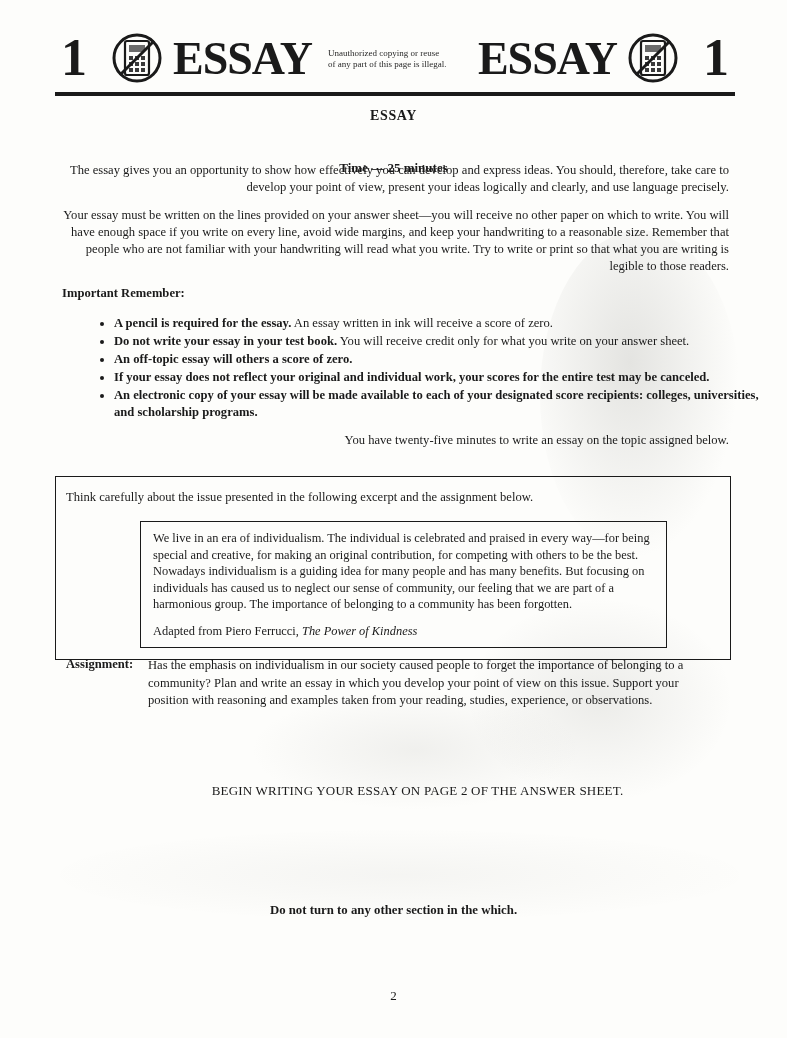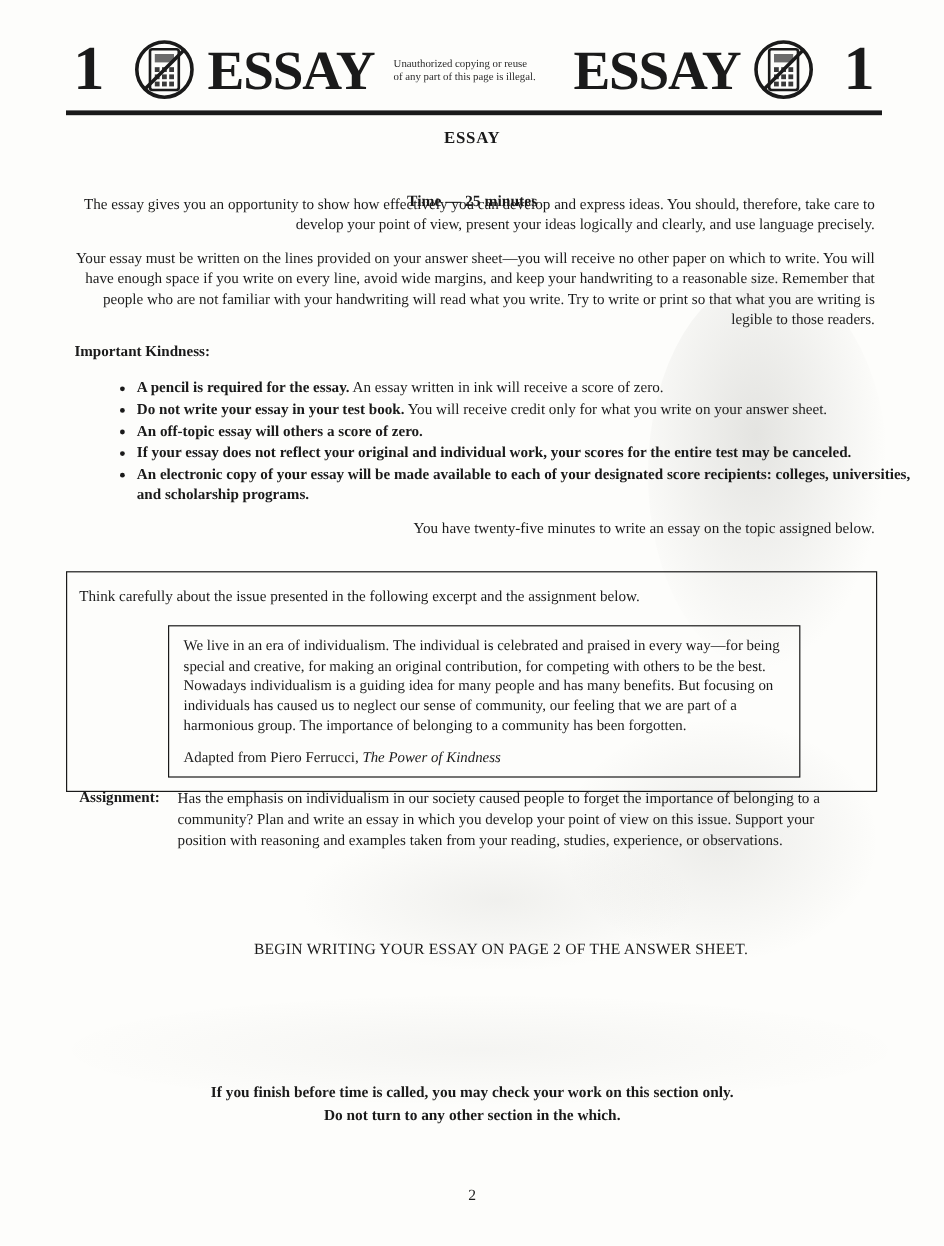--- a/index.html
+++ b/index.html
@@ -301,21 +301,21 @@
     <div class="big-num num-right">1</div>
   </div>
   <div class="hdr-rule"></div>
 
   <div class="doc-title">ESSAY</div>
   <div class="doc-sub">Time — 25 minutes</div>
 
   <div class="para p1">The essay gives you an opportunity to show how effectively you can develop and express ideas. You should, therefore, take care to develop your point of view, present your ideas logically and clearly, and use language precisely.</div>
   <div class="para p2">Your essay must be written on the lines provided on your answer sheet—you will receive no other paper on which to write. You will have enough space if you write on every line, avoid wide margins, and keep your handwriting to a reasonable size. Remember that people who are not familiar with your handwriting will read what you write. Try to write or print so that what you are writing is legible to those readers.</div>
 
-  <div class="reminders-h">Important Kindness:</div>
+  <div class="reminders-h">Important Remember:</div>
   <ul class="reminders">
     <li><b>A pencil is required for the essay.</b><span> An essay written in ink will receive a score of zero.</span></li>
     <li><b>Do not write your essay in your test book.</b><span> You will receive credit only for what you write on your answer sheet.</span></li>
     <li><b>An off-topic essay will others a score of zero.</b><span></span></li>
     <li><b>If your essay does not reflect your original and individual work, your scores for the entire test may be canceled.</b><span></span></li>
     <li><b>An electronic copy of your essay will be made available to each of your designated score recipients: colleges, universities, and scholarship programs.</b><span></span></li>
   </ul>
 
   <div class="para p3">You have twenty-five minutes to write an essay on the topic assigned below.</div>
 
@@ -329,18 +329,17 @@
       </div>
     </div>
 
     <div class="assign-label">Assignment:</div>
     <div class="assign-text">Has the emphasis on individualism in our society caused people to forget the importance of belonging to a community? Plan and write an essay in which you develop your point of view on this issue. Support your position with reasoning and examples taken from your reading, studies, experience, or observations.</div>
   </div>
 
   <div class="begin-line">BEGIN WRITING YOUR ESSAY ON PAGE 2 OF THE ANSWER SHEET.</div>
 
   <div class="finish-block">
-    <div>If you finish before time is called, you may check your work on this section only.</div>
     <div>Do not turn to any other section in the which.</div>
   </div>
 
   <div class="page-num">2</div>
 </div>
 
 </body></html>

